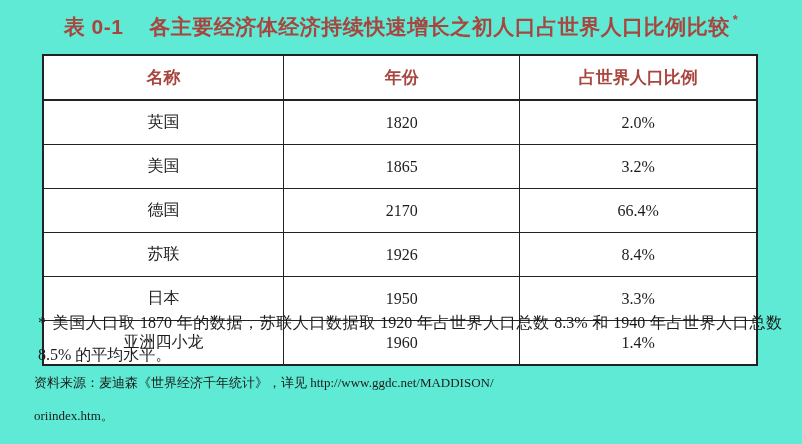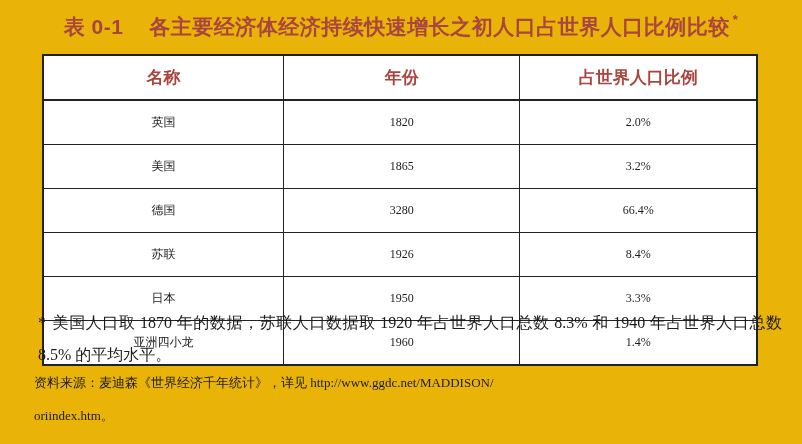--- a/index.html
+++ b/index.html
@@ -4,21 +4,21 @@
 <style>
   html, body {
     margin: 0;
     padding: 0;
     background: #ffffff;
   }
   .page {
     position: relative;
     width: 802px;
     height: 444px;
-    background: #eab308;
+    background: #5eead4;
     font-family: "Liberation Serif", "DejaVu Serif", serif;
     color: #1c1c1c;
     overflow: hidden;
   }
   .title {
     position: absolute;
     top: 13px;
     left: 0;
     width: 100%;
     text-align: center;
@@ -55,21 +55,21 @@
     overflow: hidden;
   }
   table.pop th {
     font-family: "Liberation Sans", "DejaVu Sans", sans-serif;
     font-weight: bold;
     font-size: 17px;
     color: #a9453f;
     border-bottom-width: 2px;
   }
   table.pop td {
-    font-size: 12px;
+    font-size: 16px;
     color: #1c1c1c;
   }
   .footnote {
     position: absolute;
     left: 34px;
     top: 303px;
     width: 744px;
     margin: 4px;
     font-size: 16px;
     line-height: 32px;
@@ -118,21 +118,21 @@
         <td>1820</td>
         <td>2.0%</td>
       </tr>
       <tr>
         <td>美国</td>
         <td>1865</td>
         <td>3.2%</td>
       </tr>
       <tr>
         <td>德国</td>
-        <td>3280</td>
+        <td>2170</td>
         <td>66.4%</td>
       </tr>
       <tr>
         <td>苏联</td>
         <td>1926</td>
         <td>8.4%</td>
       </tr>
       <tr>
         <td>日本</td>
         <td>1950</td>

